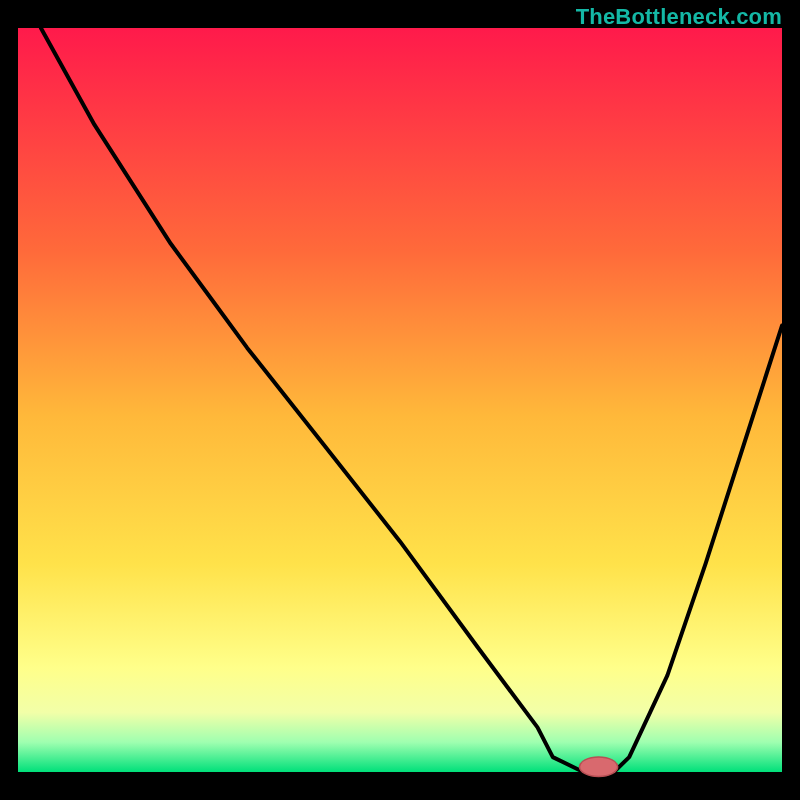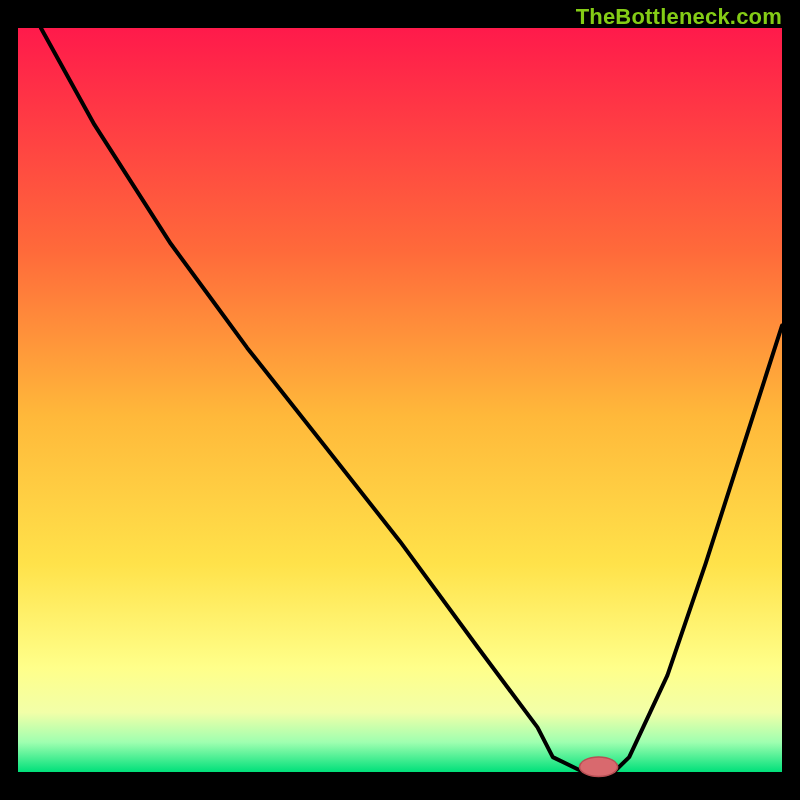--- a/index.html
+++ b/index.html
@@ -21,21 +21,21 @@
     left: 0;
     top: 0;
   }
   .watermark {
     position: absolute;
     top: 4px;
     right: 18px;
     font-family: Arial, Helvetica, sans-serif;
     font-size: 22px;
     font-weight: 600;
-    color: #84cc16;
+    color: #14b8a6;
     letter-spacing: 0.2px;
     user-select: none;
   }
 </style>
 </head>
 <body>
 
 <div class="stage">
   <svg width="800" height="800" viewBox="0 0 800 800">
     <defs>

